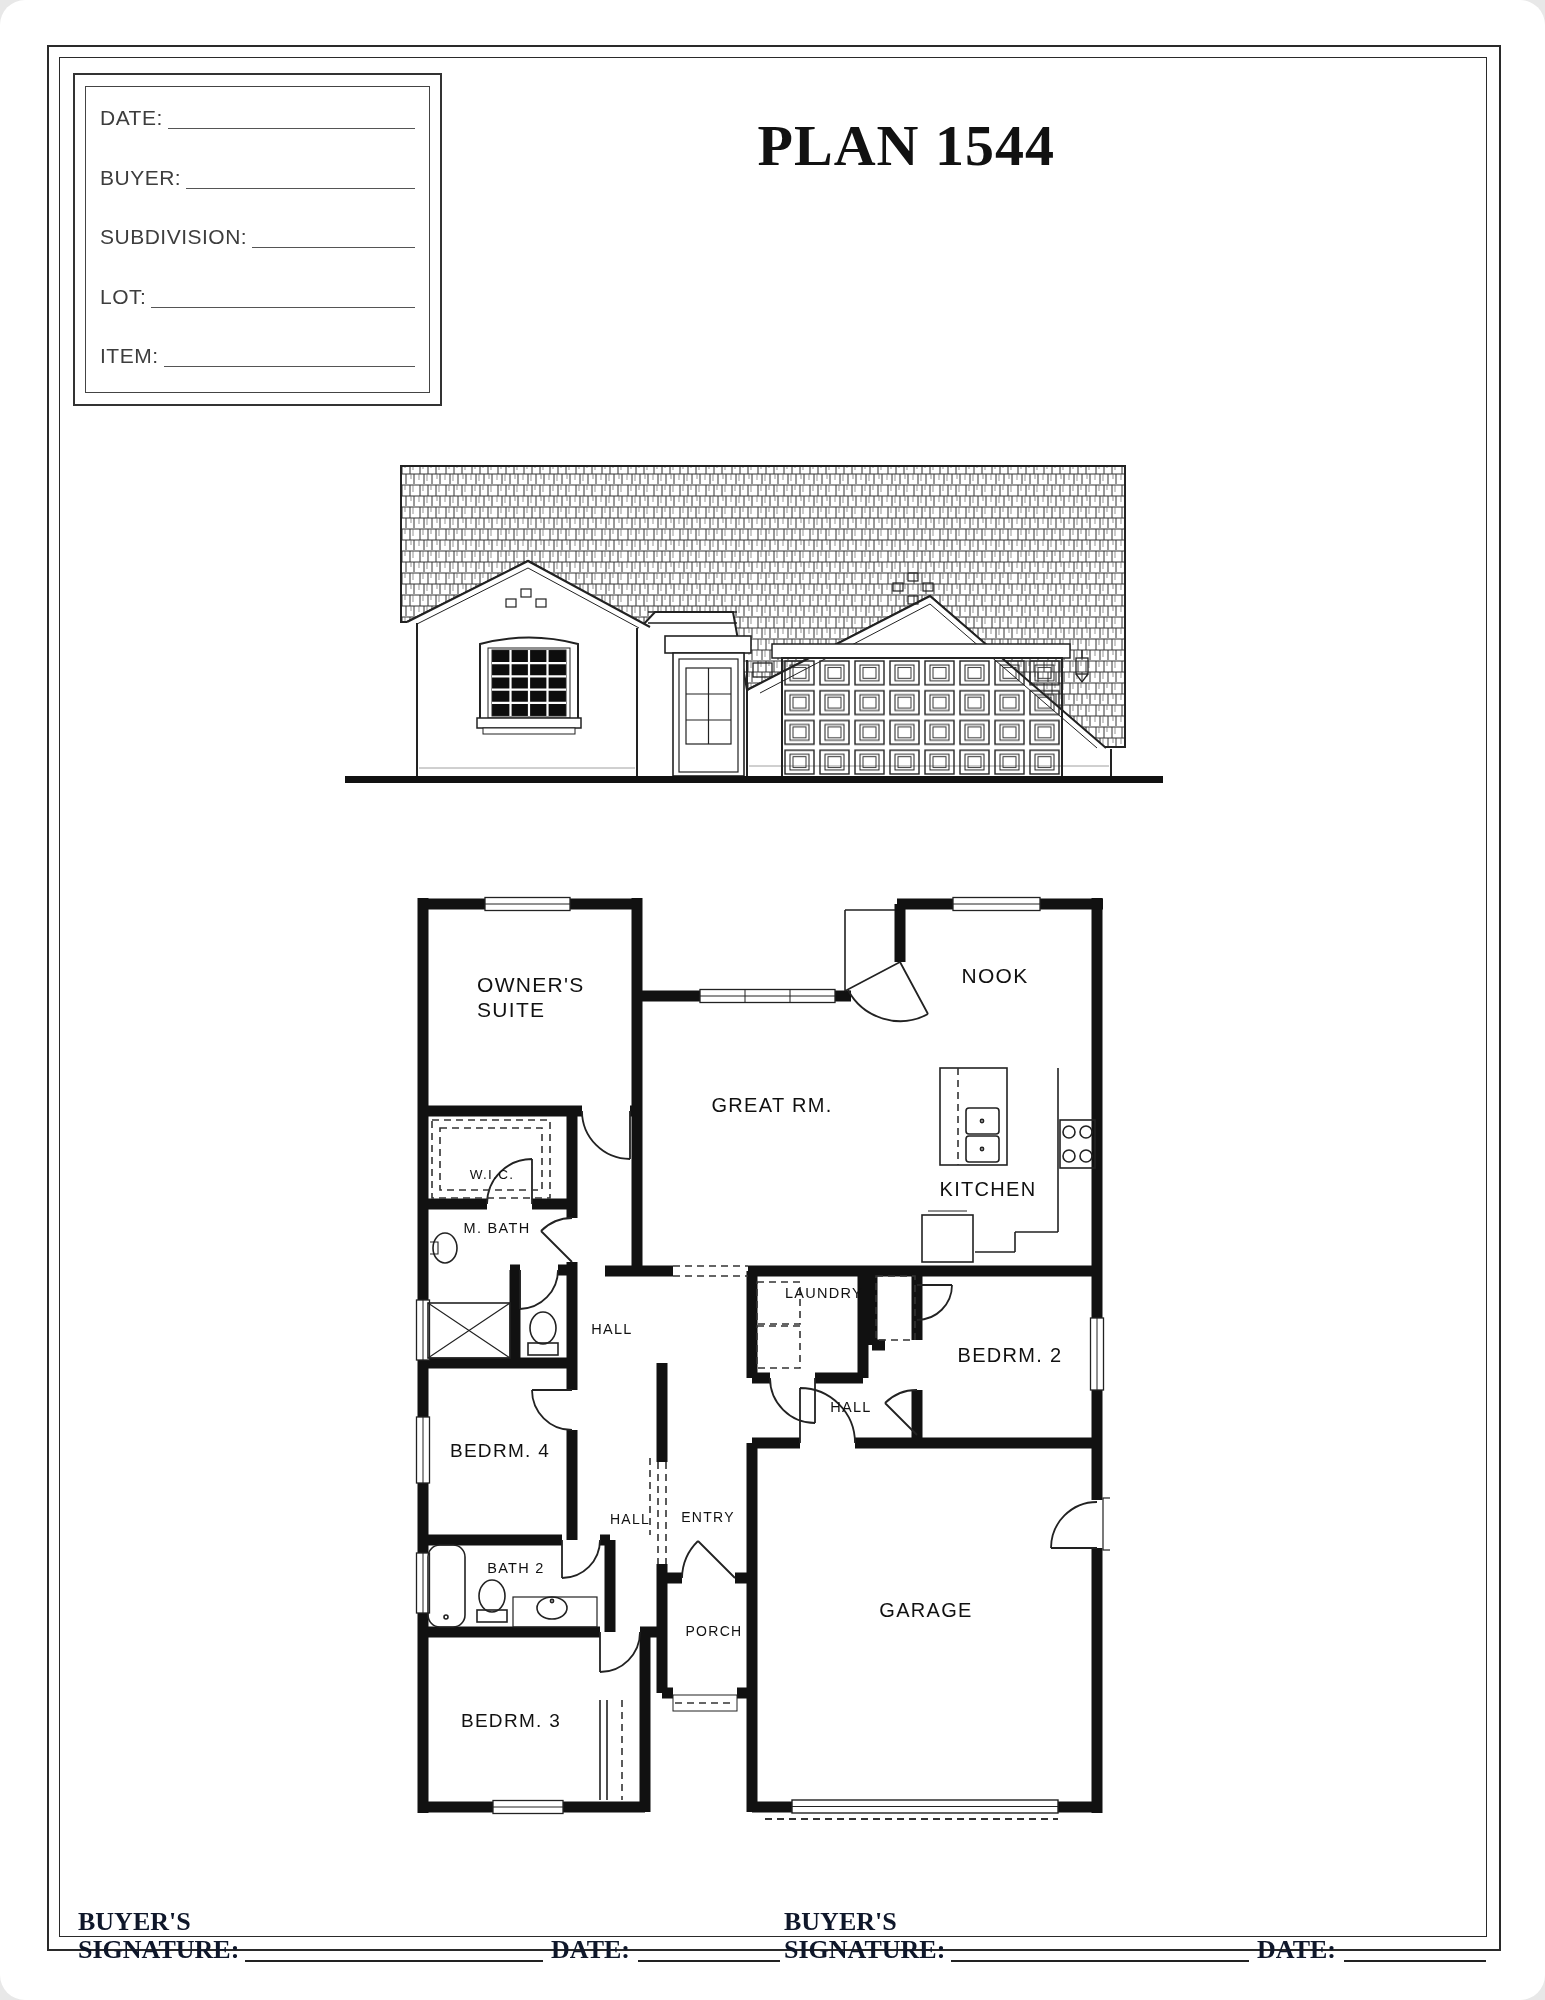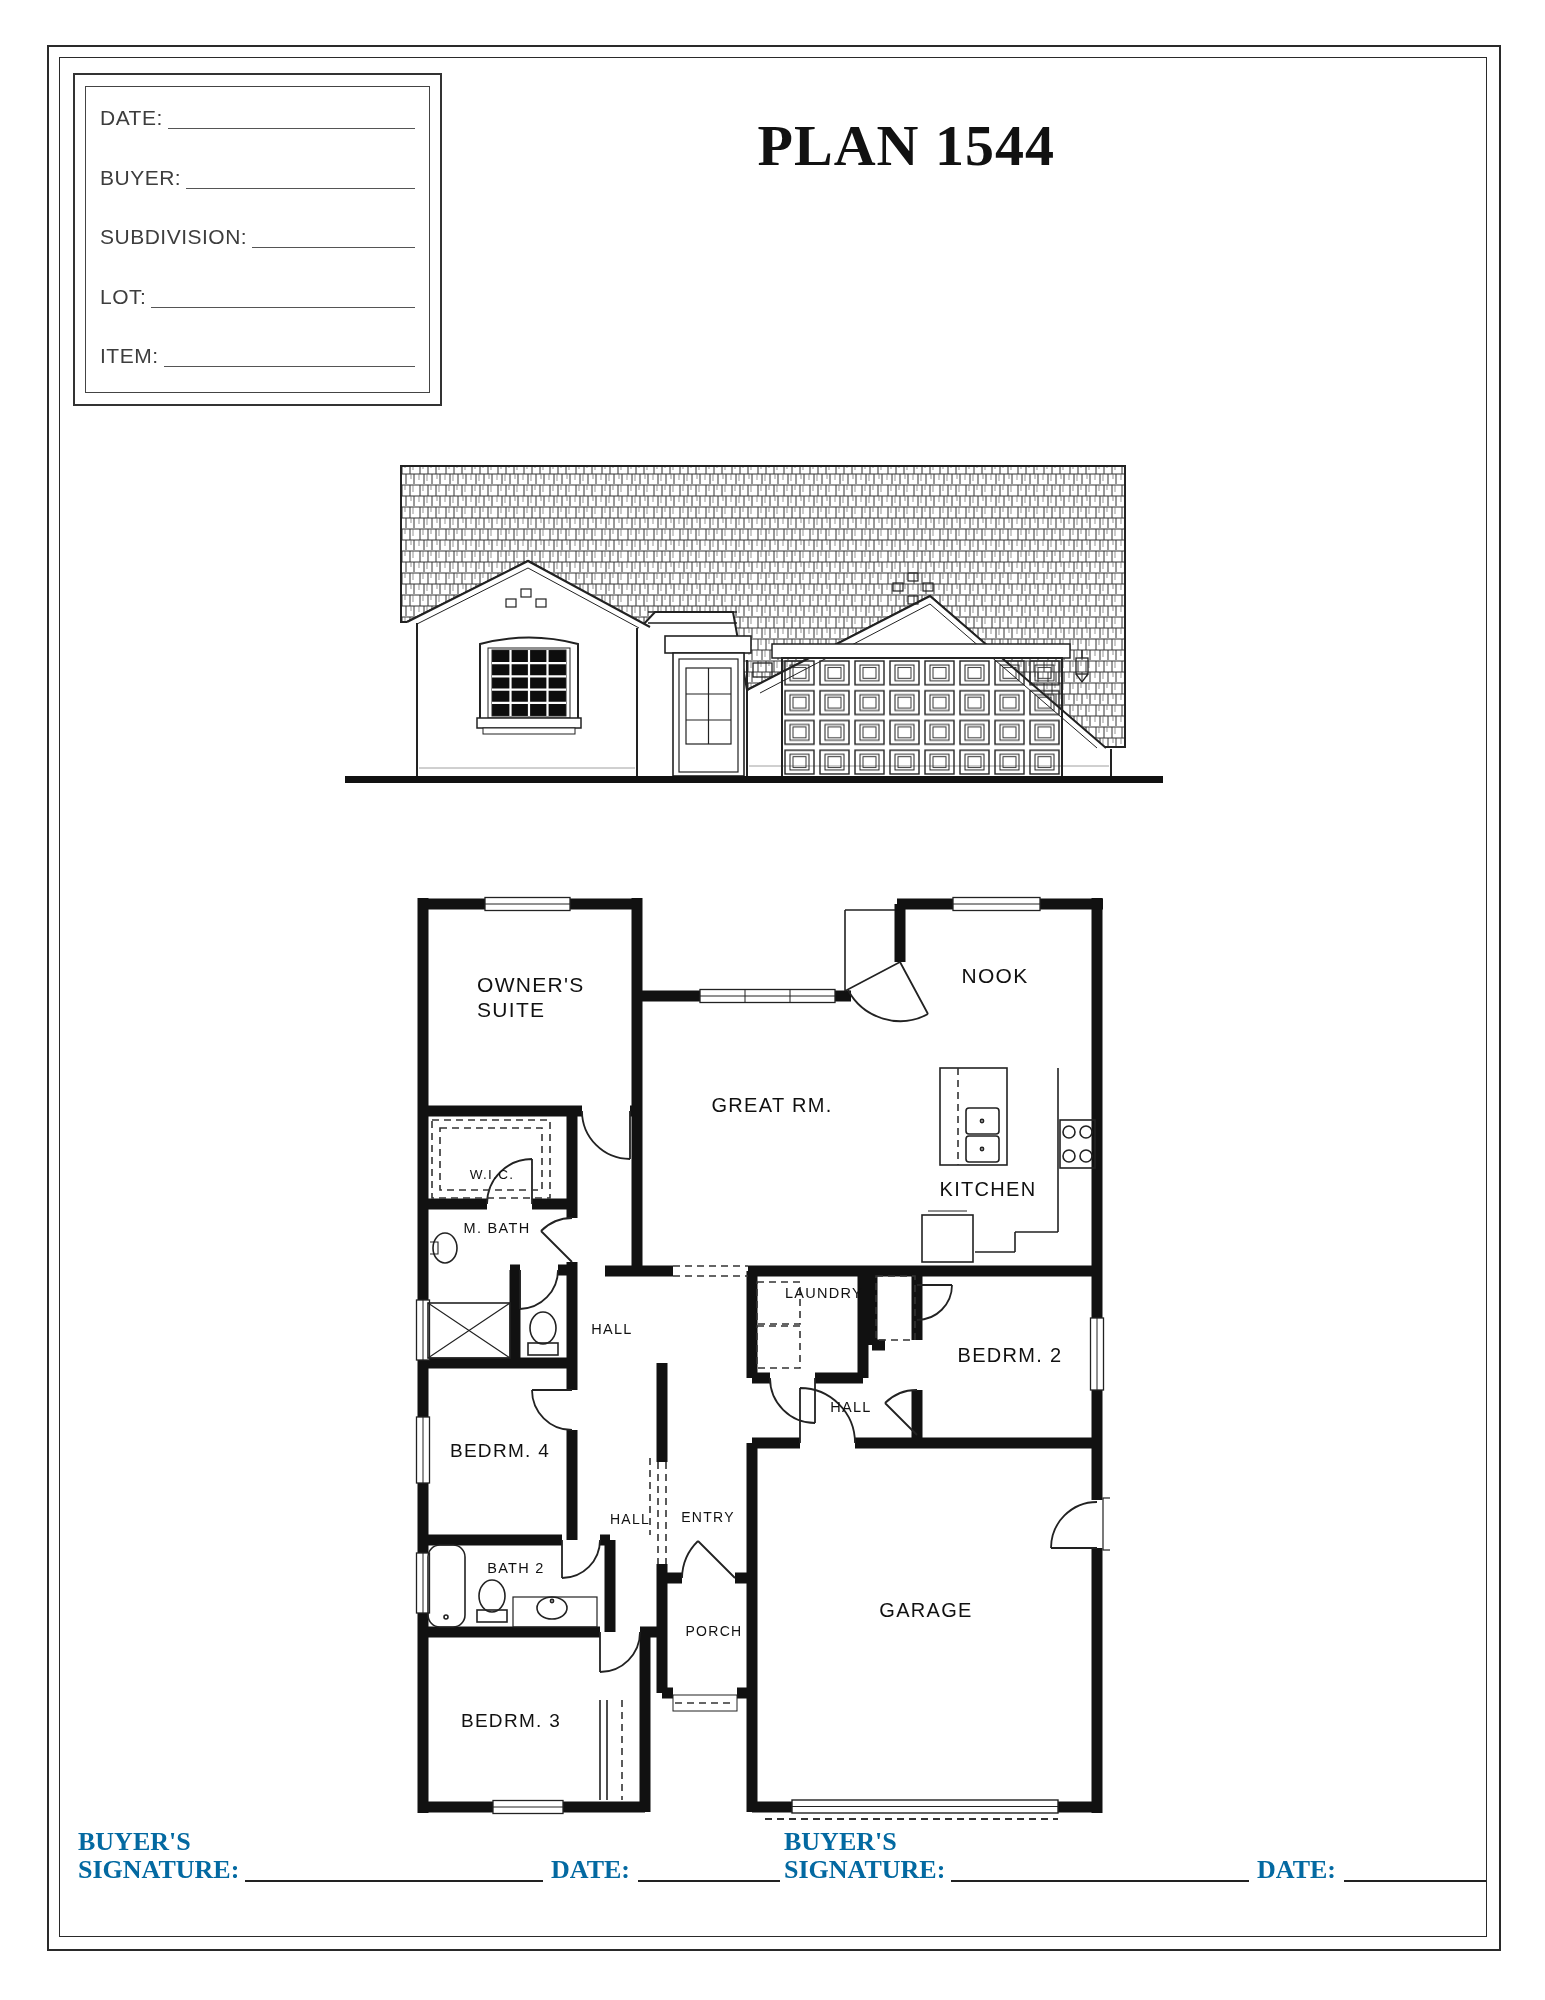--- a/index.html
+++ b/index.html
@@ -1,38 +1,38 @@
 <!DOCTYPE html>
 <html><head>
 <meta charset="utf-8">
 <style>
   html,body{margin:0;padding:0;background:#e8e8e8;}
   #page{position:relative;width:1545px;height:2000px;background:#fff;margin:0 auto;
-        font-family:"Liberation Sans",sans-serif;color:#1a1a1a;overflow:hidden;}
+        font-family:"Liberation Sans",sans-serif;color:#1a1a1a;overflow:hidden;border-radius:25px;}
   .pborder{position:absolute;pointer-events:none;}
   #border-outer{left:47px;top:45px;width:1450px;height:1902px;border:2px solid #2a2a2a;}
   #border-inner{left:59px;top:57px;width:1426px;height:1878px;border:1.5px solid #2a2a2a;}
 
   
   #form-box{position:absolute;left:73px;top:73px;width:365px;height:329px;border:2.5px solid #333;}
   #form-box-inner{position:absolute;left:10px;top:11px;right:10px;bottom:11px;border:1.5px solid #444;
       padding:18px 14px 10px 14px;display:flex;flex-direction:column;}
   .frow{display:flex;align-items:flex-end;margin-bottom:35.5px;font-size:21px;letter-spacing:.5px;color:#3d3d3d;line-height:23px;}
   .fline{flex:1;border-bottom:1.6px solid #555;height:23px;margin-left:5px;}
 
   #title{position:absolute;left:495px;top:112px;width:560px;text-align:right;
      font-family:"Liberation Serif",serif;font-size:58px;letter-spacing:1px;color:#111;font-weight:600;}
 
   svg{position:absolute;}
   text{font-family:"Liberation Sans",sans-serif;fill:#111;}
   .rl{letter-spacing:1.3px;}
 
   
-  #sig-row{position:absolute;left:78px;top:1828px;width:1412px;display:flex;
-     font-family:"Liberation Serif",serif;font-weight:bold;font-size:26px;color:#0369a1;}
+  #sig-row{position:absolute;left:78px;top:1908px;width:1412px;display:flex;
+     font-family:"Liberation Serif",serif;font-weight:bold;font-size:26px;color:#0f172a;}
   .sig-block{flex:1;display:flex;align-items:flex-end;line-height:1.08;}
   .sig-lines{white-space:nowrap;}
   .sig-underline{flex:1;border-bottom:2px solid #222;height:10px;margin:0 8px 2px 6px;min-width:120px;}
   .date-underline{width:142px;border-bottom:2px solid #222;height:10px;margin:0 4px 2px 8px;}
 </style>
 </head>
 <body>
 
 <div id="page">
   <div id="border-outer" class="pborder"></div>

